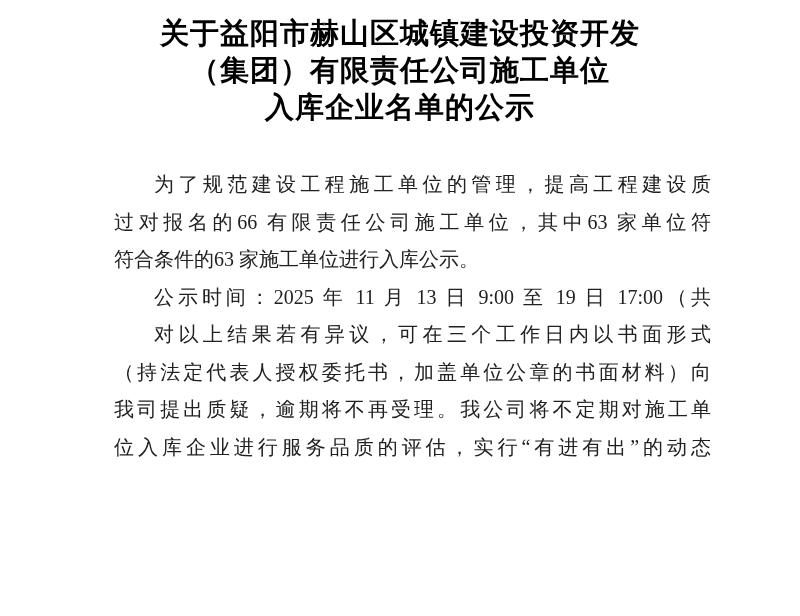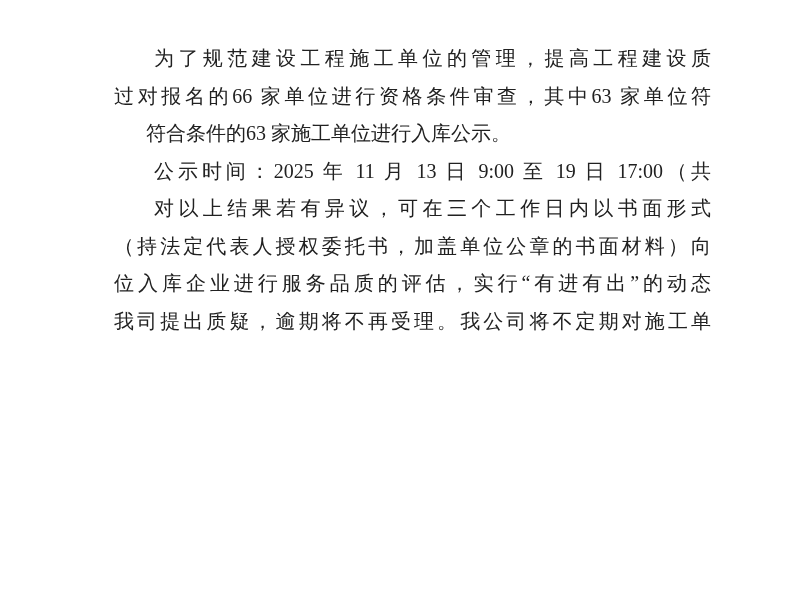--- a/index.html
+++ b/index.html
@@ -39,39 +39,43 @@
   .para {
     margin: 0;
   }
   .line {
     text-align: justify;
     text-align-last: justify;
     text-justify: inter-ideograph;
   }
   .line.last {
     text-align-last: left;
-    margin-left: 32px;
   }
   .line.first {
     text-indent: 2em;
   }
 </style>
 </head>
 <body>
 
 <div class="page">
+  <h1 class="doc-title">
+    <span class="title-line">关于益阳市赫山区城镇建设投资开发</span>
+    <span class="title-line">（集团）有限责任公司施工单位</span>
+    <span class="title-line">入库企业名单的公示</span>
+  </h1>
   <div class="doc-body">
       <div class="para">
         <div class="line first">为了规范建设工程施工单位的管理，提高工程建设质</div>
-        <div class="line">过对报名的66 家单位进行资格条件审查，其中63 家单位符</div>
+        <div class="line">过对报名的66 有限责任公司施工单位，其中63 家单位符</div>
         <div class="line last">符合条件的63 家施工单位进行入库公示。</div>
       </div>
       <div class="para">
         <div class="line first">公示时间：2025 年 11 月 13 日 9:00 至 19 日 17:00（共</div>
       </div>
       <div class="para">
         <div class="line first">对以上结果若有异议，可在三个工作日内以书面形式</div>
         <div class="line">（持法定代表人授权委托书，加盖单位公章的书面材料）向</div>
+        <div class="line">我司提出质疑，逾期将不再受理。我公司将不定期对施工单</div>
         <div class="line">位入库企业进行服务品质的评估，实行“有进有出”的动态</div>
-        <div class="line">我司提出质疑，逾期将不再受理。我公司将不定期对施工单</div>
       </div>
     </div>
 </div>
 
 </body></html>

